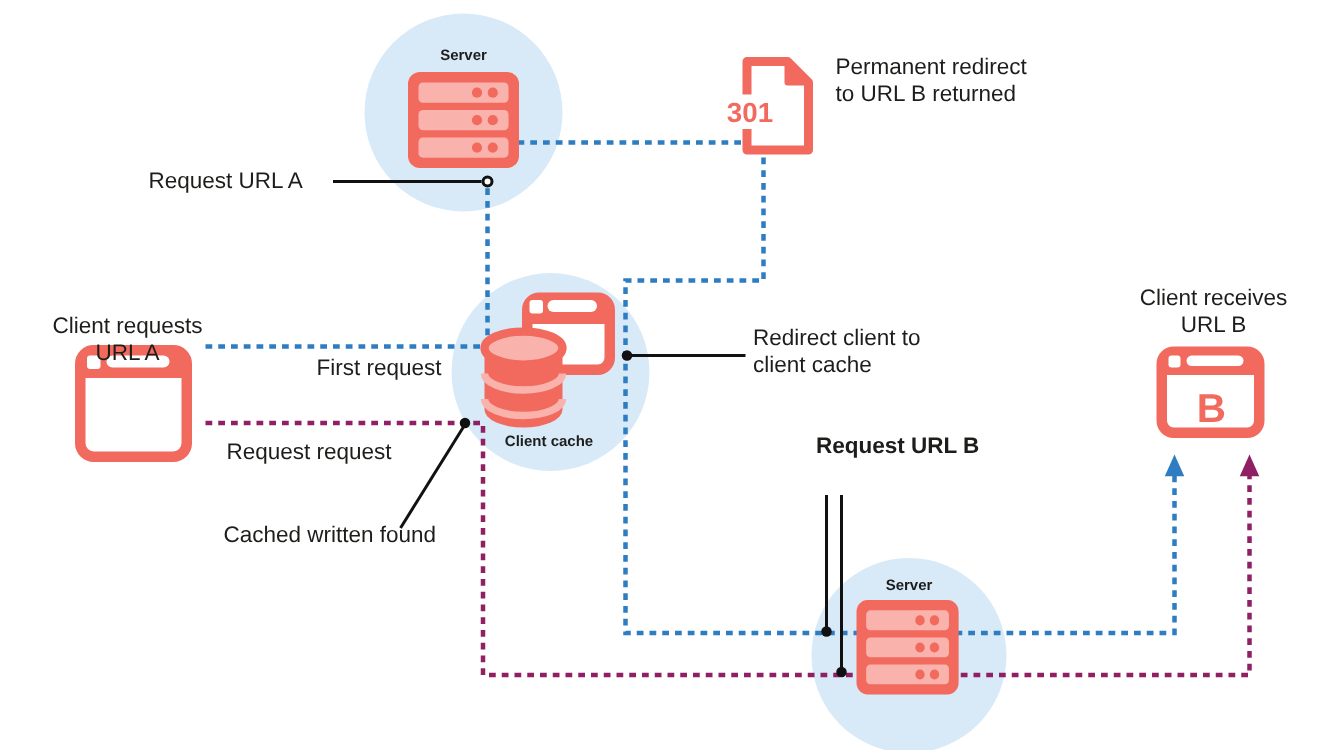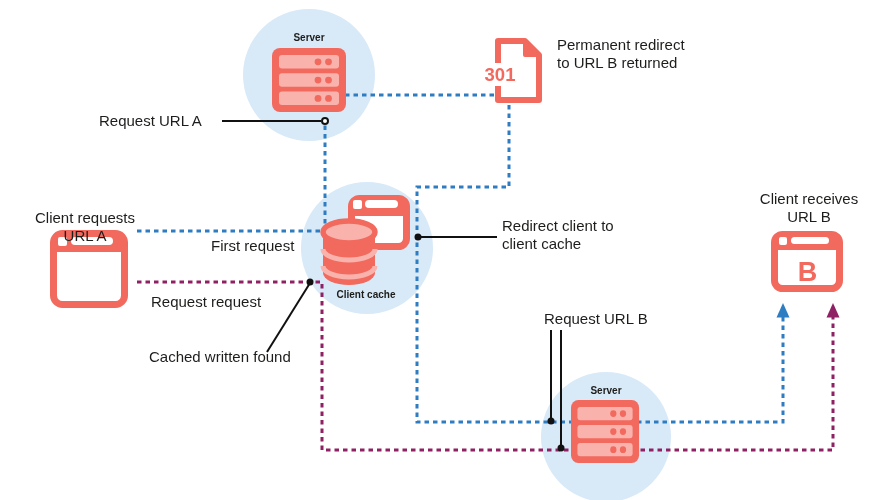--- a/index.html
+++ b/index.html
@@ -146,21 +146,21 @@
 
   <div class="lbl bold center" style="left:321px;top:286px;width:90px;">Client cache</div>
 
   <div class="lbl" style="left:502px;top:217px;">
     <div>Redirect client to</div>
     <div>client cache</div>
   </div>
 
   <div class="lbl" style="left:149px;top:348px;">Cached written found</div>
 
-  <div class="lbl" style="left:544px;top:310px;">Request URL B</div>
+  <div class="lbl" style="left:544px;top:289px;font-weight:bold;">Request URL B</div>
 
   <div class="lbl center" style="left:747px;top:190px;width:124px;">
     <div>Client receives</div>
     <div>URL B</div>
   </div>
 
   <div class="lbl bold center" style="left:574px;top:382px;width:64px;">Server</div>
 </div>
 
 </body></html>

